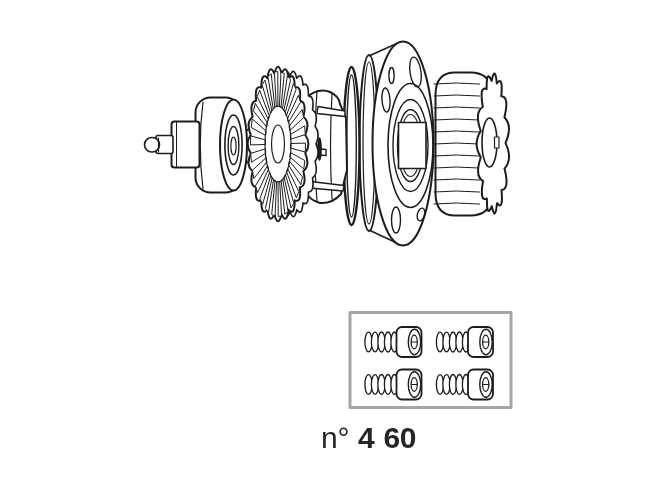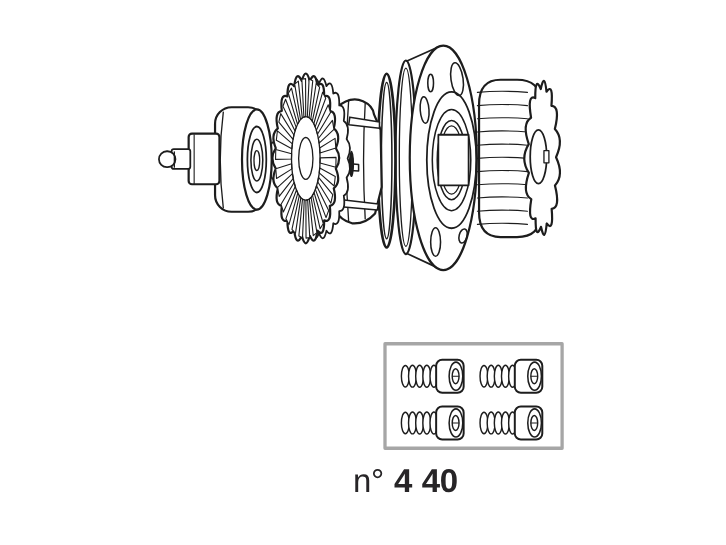--- a/index.html
+++ b/index.html
@@ -157,15 +157,15 @@
           <use href="#screw" transform="translate(480.5 342)"></use>
           <use href="#screw" transform="translate(409 384.5)"></use>
           <use href="#screw" transform="translate(480.5 384.5)"></use>
         </g>
     </g>
   </svg>
 
   <div class="caption">
     <span>n°</span>
     <b>4</b>
-    <b>40</b>
+    <b>60</b>
   </div>
 </div>
 
 </body></html>

